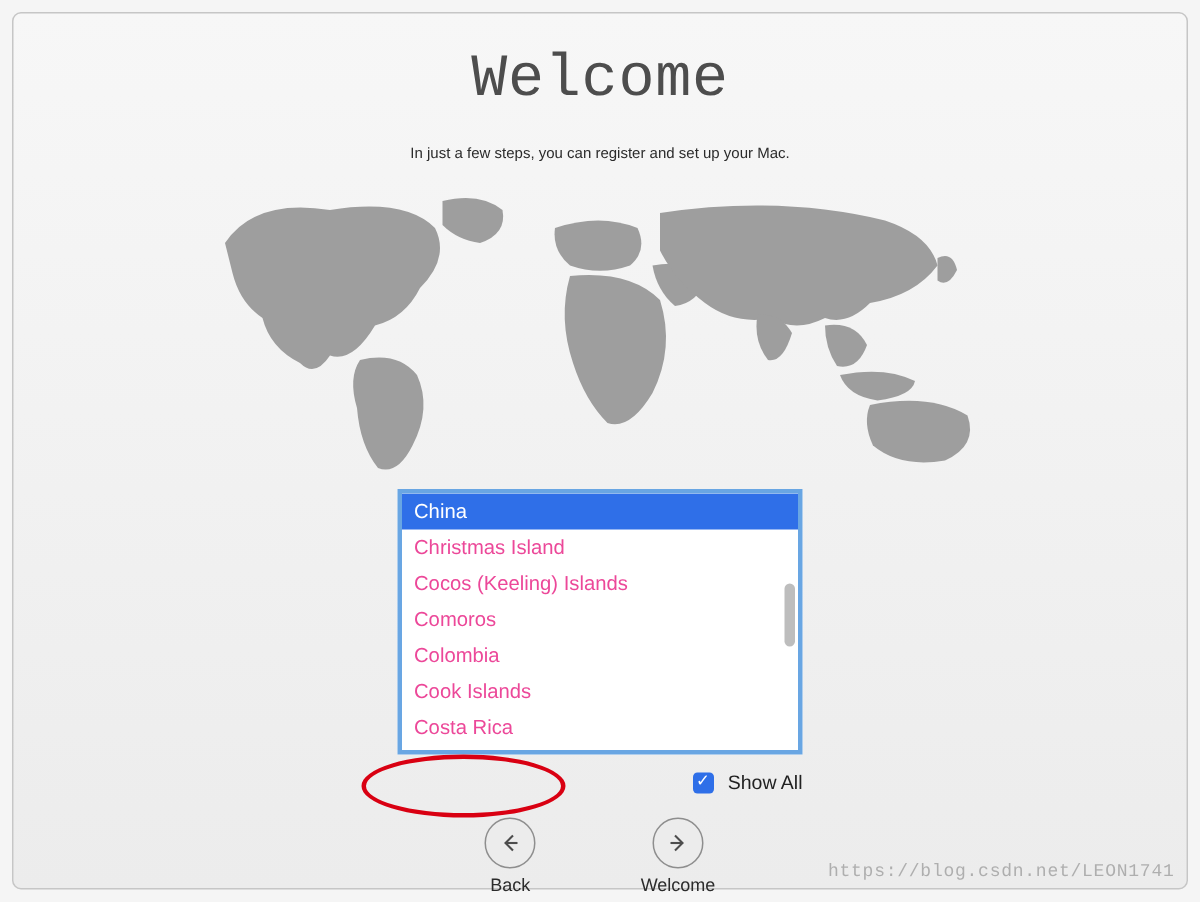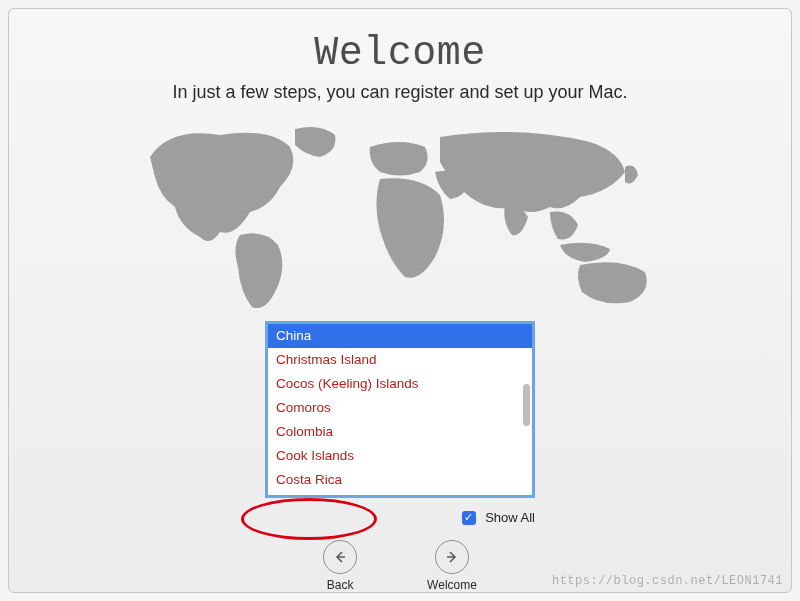--- a/index.html
+++ b/index.html
@@ -21,22 +21,22 @@
       text-align: center;
     }
     .title {
       font-size: 40px;
       font-weight: 300;
       color: #4d4d4d;
       letter-spacing: 0.5px;
       font-family: Liberation Mono, monospace;
     }
     .subtitle {
-      margin-top: 6px;
-      font-size: 18px;
+      margin-top: 21px;
+      font-size: 10px;
       color: #2b2b2b;
     }
     .map-wrap {
       margin-top: 14px;
       height: 200px;
       display: flex;
       justify-content: center;
       align-items: center;
     }
     .map-wrap svg { width: 560px; height: 200px; }
@@ -47,21 +47,21 @@
       border: 3px solid #69a6e3;
       background: #fff;
       text-align: left;
       overflow: hidden;
       position: relative;
     }
     .listbox .item {
       padding: 2px 8px;
       font-size: 13.5px;
       line-height: 20px;
-      color: #b91c1c;
+      color: #ec4899;
       white-space: nowrap;
     }
     .listbox .item.selected {
       background: #2f6fe8;
       color: #fff;
     }
     .scrollbar-thumb {
       position: absolute;
       right: 2px;
       top: 60px;

